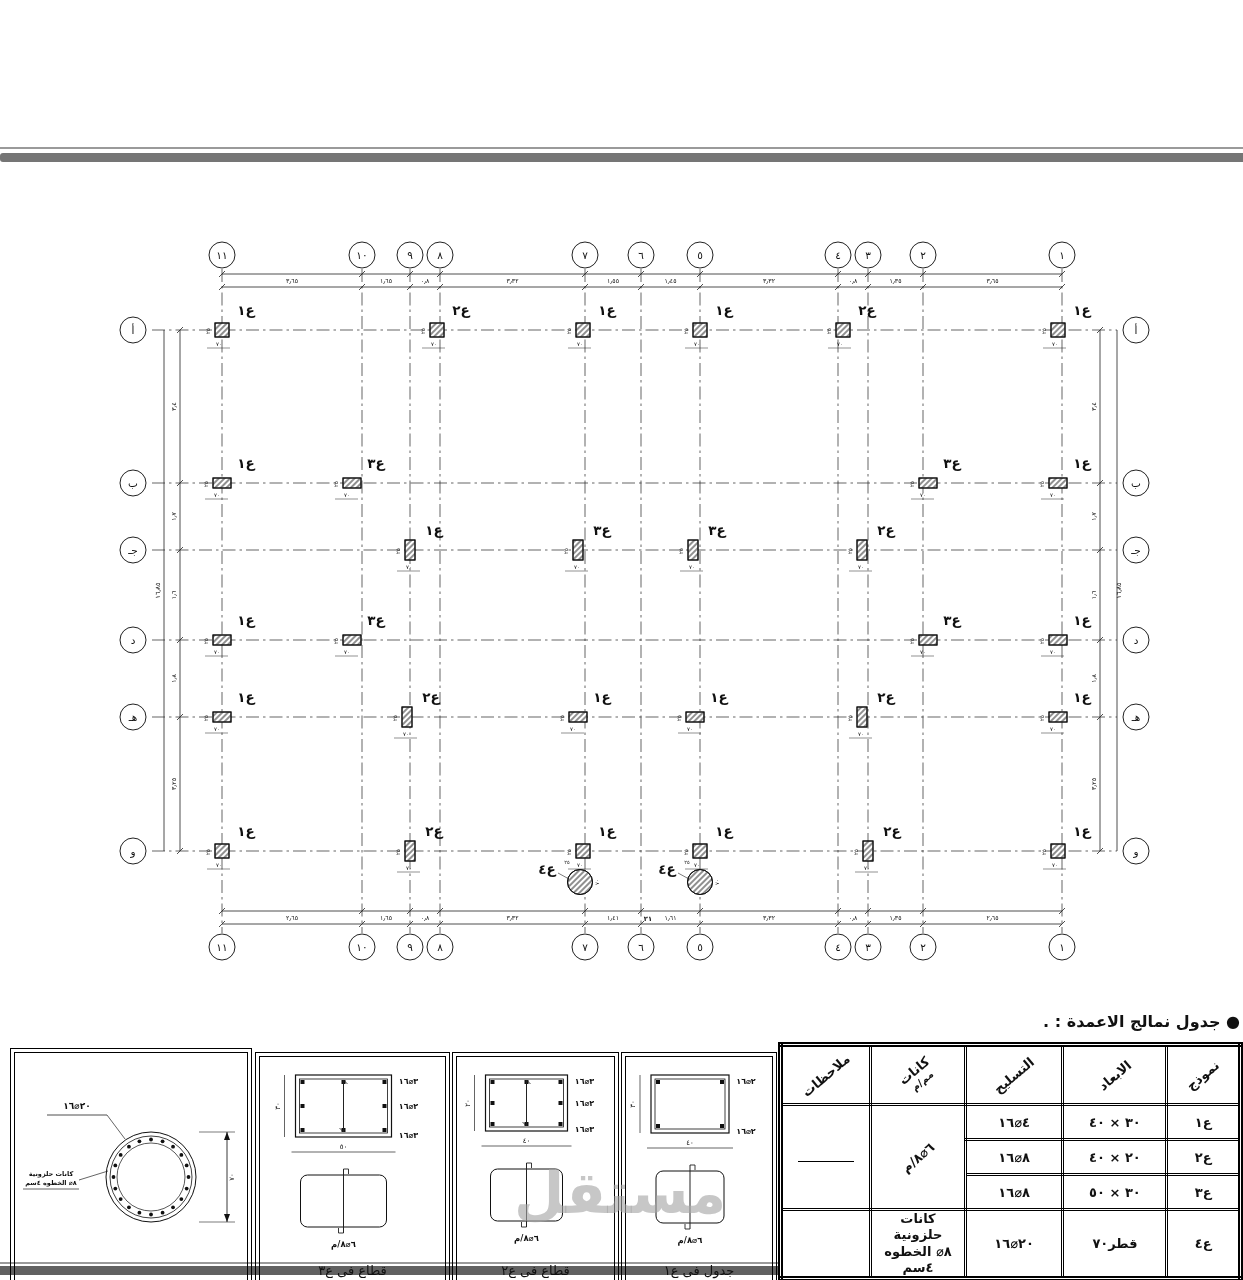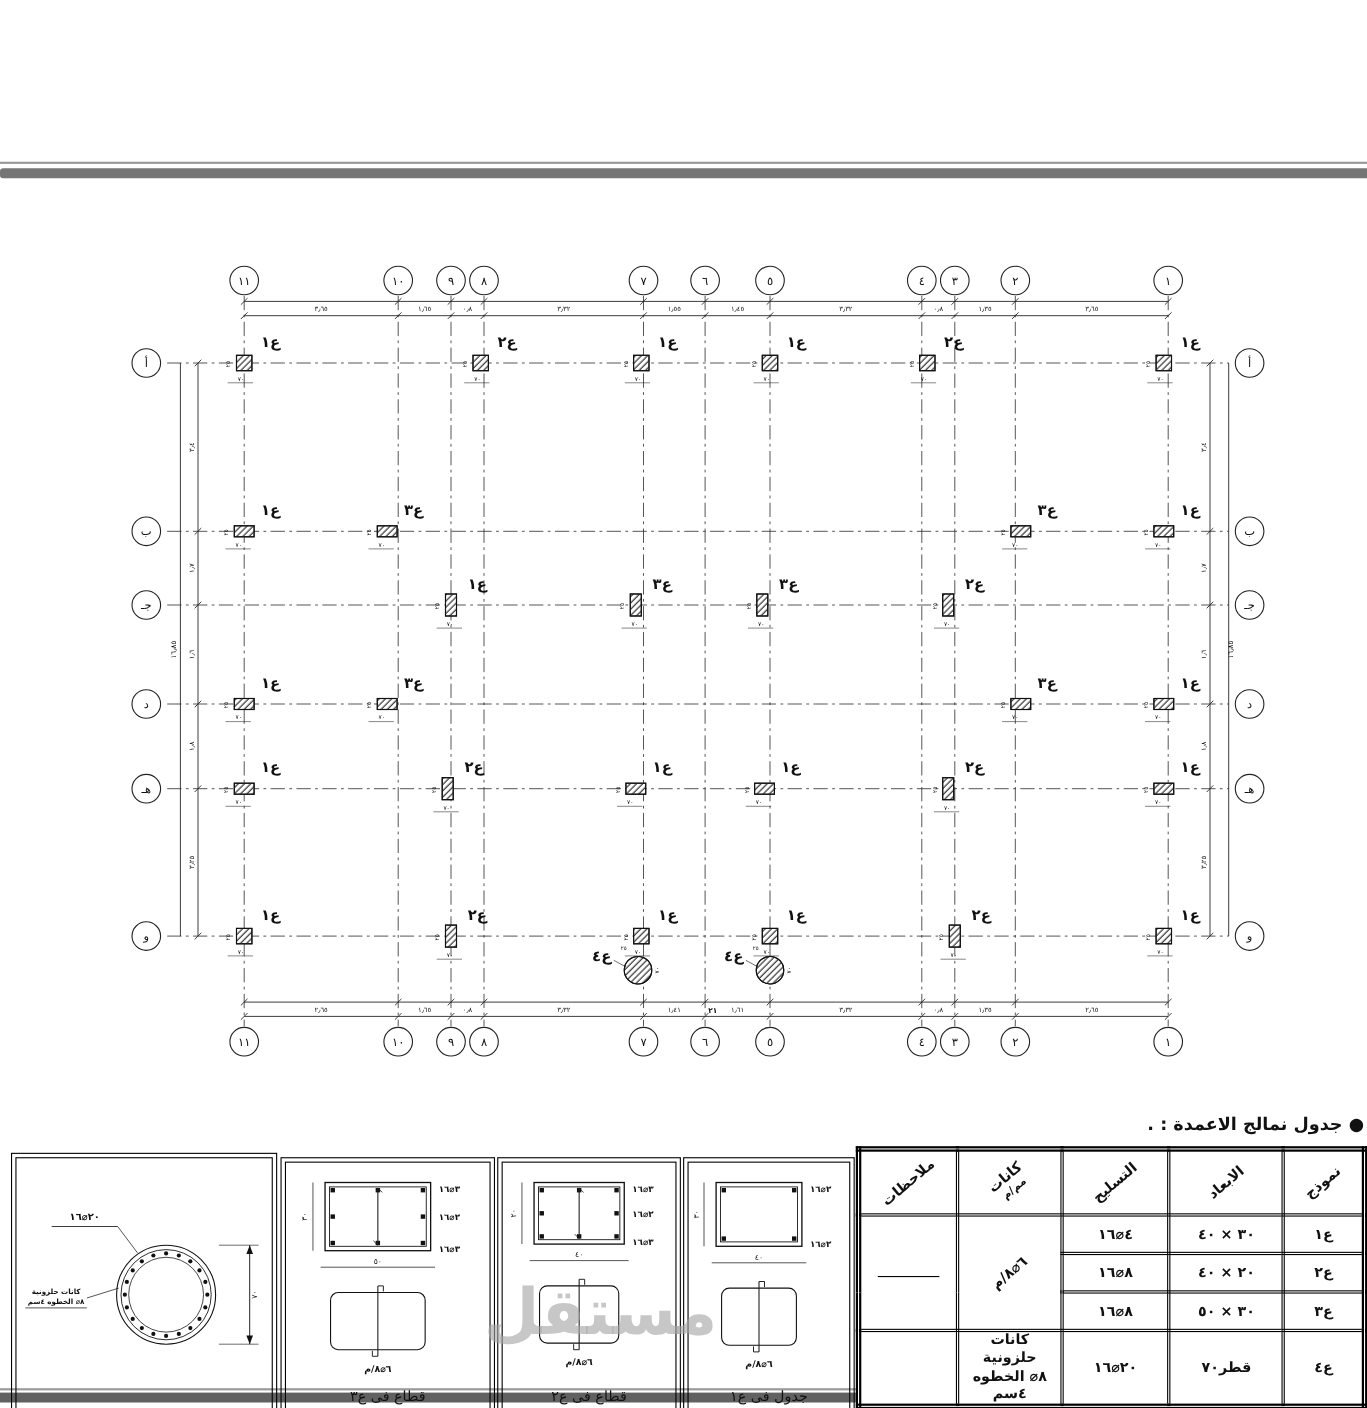--- a/index.html
+++ b/index.html
@@ -17,21 +17,21 @@
   .tbl-title .t-underline{border-bottom:1.6px solid #000;padding-bottom:18px;}
   #col-table{position:absolute;top:1042px;left:778px;border-collapse:collapse;direction:rtl;
              background:#fff;}
   #col-table td,#col-table th{border:3px double #000;text-align:center;vertical-align:middle;
              font-size:13px;font-weight:bold;padding:0 4px;}
   #col-table{border:5px double #000;}
   .diag{display:inline-block;transform:rotate(-40deg);font-size:13px;white-space:nowrap;}
   .diag small{display:block;font-size:10px;font-weight:bold;}
   .dash-note{display:inline-block;width:56px;border-top:1.6px solid #000;}
   .spiral-cell{font-size:9.5px;line-height:1.25;font-weight:bold;}
-  #watermark{position:absolute;left:440px;top:1164px;width:360px;
+  #watermark{position:absolute;left:440px;top:1164px;width:360px;text-align:center;
              pointer-events:none;z-index:30;}
   #watermark .wm1{font-size:58px;font-weight:bold;color:rgba(165,165,165,.62);line-height:1.0;}
   #watermark .wm2{font-size:29px;color:rgba(175,175,175,.62);letter-spacing:1px;line-height:1.0;}
 </style>
 </head>
 <body>
 
 <div class="sep" style="top:147px;height:2px;background:#9a9a9a;"></div>
 <div class="sep" style="top:153px;height:9px;background:#757575;border-radius:3px 0 0 3px;"></div>
 <div class="sep" style="top:1262px;height:2px;background:#9a9a9a;"></div>

